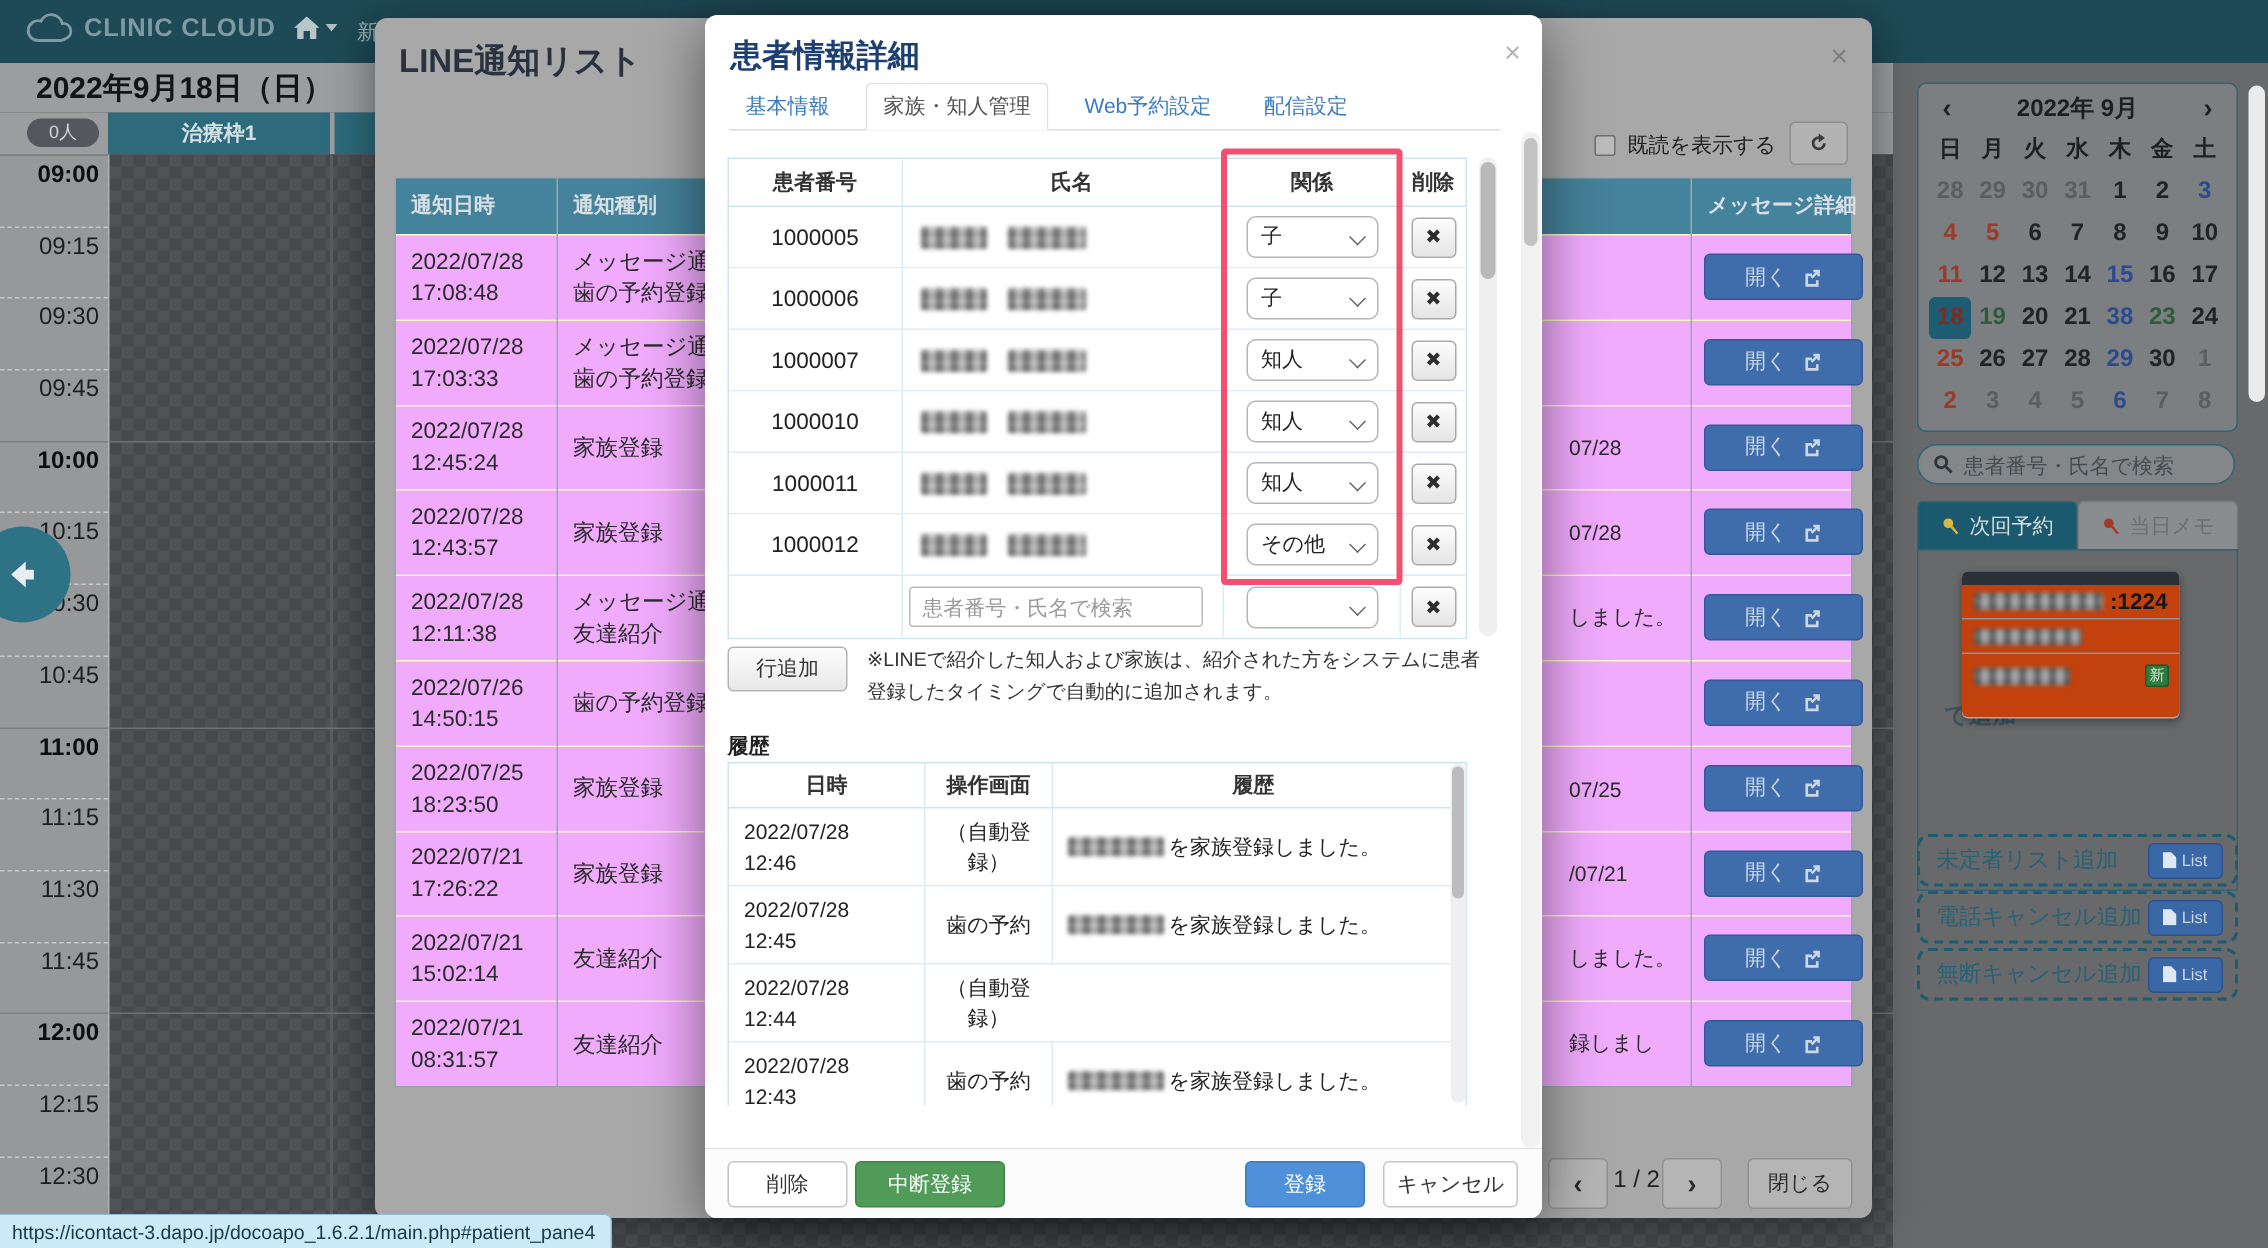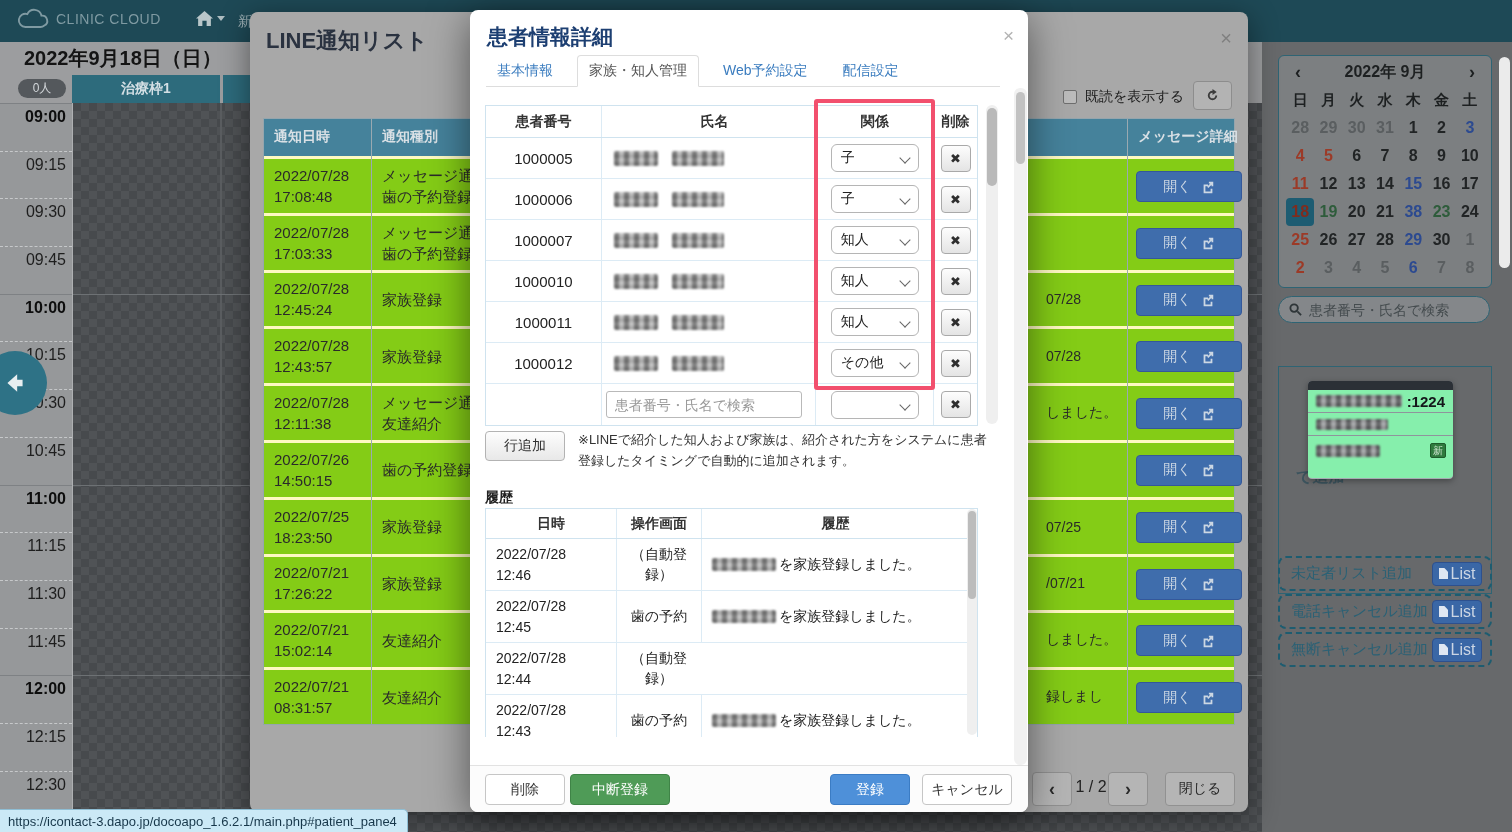--- a/index.html
+++ b/index.html
@@ -2,21 +2,21 @@
 <html><head>
 <meta charset="utf-8">
 <style>
   * { margin:0; padding:0; box-sizing:border-box; }
   html,body { width:1512px; height:832px; overflow:hidden; }
   body { font-family:"Liberation Sans","DejaVu Sans",sans-serif; }
   .stage { position:relative; width:1512px; height:832px; background:#4a4d4f; overflow:hidden; }
 
   
   .topbar { position:absolute; left:0; top:0; width:1512px; height:42px; background:#1e4956; }
-  .brand { position:absolute; left:16px; top:8px; display:flex; align-items:center; gap:6px; color:#7f9aa2; font-weight:normal; font-size:14px; letter-spacing:.5px; }
+  .brand { position:absolute; left:16px; top:8px; display:flex; align-items:center; gap:6px; color:#7f9aa2; font-weight:bold; font-size:17px; letter-spacing:.5px; }
   .home { position:absolute; left:196px; top:11px; display:flex; align-items:center; gap:4px; }
   .caret { width:0; height:0; border-left:4px solid transparent; border-right:4px solid transparent; border-top:5px solid #aebdc1; }
   .navfrag { position:absolute; left:238px; top:13px; color:#9db0b5; font-size:14px; white-space:nowrap; }
 
   .datebar { position:absolute; left:0; top:42px; width:1262px; height:33px; background:#9c9d9f; color:#141414; font-size:20px; font-weight:bold; display:flex; align-items:center; padding-left:24px; }
   .colhdr { position:absolute; left:0; top:75px; width:1262px; height:28px; background:#9c9d9f; }
   .pill { position:absolute; left:18px; top:4px; width:48px; height:19px; background:#54585c; border-radius:10px; color:#d2d6d9; font-size:12px; display:flex; align-items:center; justify-content:center; }
   .colcell { position:absolute; top:0; height:28px; background:#2d6b7c; color:#d3dfe4; font-size:14px; font-weight:bold; display:flex; align-items:center; justify-content:center; }
   .colcell.c1 { left:72px; width:148px; }
   .colcell.c2 { left:223px; width:148px; }
@@ -54,28 +54,28 @@
 
   .sidetabs { position:absolute; left:16px; top:292px; width:214px; height:32px; display:flex; }
   .stab { flex:1; display:flex; align-items:center; justify-content:center; gap:6px; font-size:14px; border:1px solid #2e6474; border-bottom:none; border-radius:4px 4px 0 0; cursor:pointer; }
   .stab.active { background:#1b5a6e; color:#d6dee1; }
   .stab.inactive { background:#8a8d8f; color:#6b6f71; border-color:#7a7d7f; }
 
   .sidepanel { position:absolute; left:16px; top:324px; width:214px; height:228px; border:1px solid #2e6474; }
   .hiddenfrag { position:absolute; left:17px; top:100px; color:#3c545e; font-size:16px; font-weight:bold; z-index:0; }
   .apptcard { position:absolute; left:29px; top:14px; width:145px; height:98px; background:#a6abb3; border-radius:4px; box-shadow:0 2px 6px rgba(0,0,0,.35); z-index:1; cursor:pointer; }
   .strip { height:9px; background:#2b3036; border-radius:4px 4px 0 0; }
-  .crow { position:relative; height:23px; border-bottom:1px solid #8f949c; display:flex; align-items:center; padding:0 8px; background:#86efac; }
+  .crow { position:relative; height:23px; border-bottom:1px solid #8f949c; display:flex; align-items:center; padding:0 8px; background:#c2410c; }
   .crow.tall { height:42px; align-items:flex-start; padding-top:6px; border-bottom:none; border-radius:0 0 4px 4px; }
   .cnum { margin-left:auto; font-weight:bold; font-size:15px; color:#14171a; }
   .newbadge { position:absolute; right:7px; top:7px; background:#2f7a3e; border:1px solid #1d5b2b; color:#d4ead6; font-size:10px; line-height:13px; padding:0 2px; border-radius:2px; }
 
   .aboxwrap { position:absolute; left:16px; top:514px; width:214px; display:flex; flex-direction:column; gap:3px; }
   .abox { height:35px; border:2px dashed #1d5c70; border-radius:8px; display:flex; align-items:center; justify-content:space-between; padding:0 8px 0 11px; color:#2a6175; font-size:15px; cursor:pointer;text-align:right; }
-  .listbtn { width:50px; height:24px; background:#3a67a6; border:1px solid #2d508e; border-radius:4px; color:#ccd6e4; font-size:16px; display:flex; align-items:center; justify-content:center; gap:3px; cursor:pointer; }
+  .listbtn { width:50px; height:24px; background:#3a67a6; border:1px solid #2d508e; border-radius:4px; color:#ccd6e4; font-size:11px; display:flex; align-items:center; justify-content:center; gap:3px; cursor:pointer; }
 
   .winscroll { position:absolute; right:2px; top:57px; width:11px; height:211px; background:#ebebeb; border-radius:6px; z-index:6; }
 
   
   .blur { display:inline-block; border-radius:2px; filter:blur(1.3px);
     background-image:repeating-linear-gradient(90deg, rgba(70,70,70,.55) 0 5px, rgba(185,185,185,.5) 5px 10px),
                      repeating-linear-gradient(0deg, rgba(110,110,110,.5) 0 4px, rgba(200,200,200,.45) 4px 8px); }
   .blur.light { background-color:#cfcfcf; }
   .blur.dark  { background-color:#6f747c; }
 
@@ -83,21 +83,21 @@
   .line-modal { position:absolute; left:250px; top:12px; width:998px; height:800px; background:#a8a8a8; border-radius:8px; box-shadow:0 6px 30px rgba(0,0,0,.45); z-index:10; }
   .lm-title { position:absolute; left:16px; top:14px; font-size:22px; font-weight:bold; color:#2a3240; }
   .lm-close { position:absolute; right:16px; top:15px; font-size:20px; color:#7f7f7f; cursor:pointer; }
   .lm-controls { position:absolute; left:813px; top:76px; display:flex; align-items:center; gap:8px; font-size:14px; color:#1d1d1d; cursor:pointer; }
   .lm-check { width:14px; height:14px; border:1px solid #6e6e6e; background:#bcbcbc; border-radius:2px; }
   .lm-refresh { position:absolute; left:943px; top:69px; width:39px; height:29px; background:#b3b3b3; border:1px solid #8d8d8d; border-radius:4px; display:flex; align-items:center; justify-content:center; cursor:pointer; }
   .lm-table { position:absolute; left:13px; top:106px; width:972px; border:1px solid #95a5ad; }
   .lm-thead { height:37px; background:#45829b; position:relative; }
   .lm-th { position:absolute; top:9px; color:#d9e0e5; font-weight:bold; font-size:14px; }
   .lm-vline { position:absolute; top:0; bottom:0; width:1px; background:#9aa9b1; z-index:1; }
-  .lm-row { position:relative; height:56.8px; background:#84cc16; border-top:3px solid #fef9c3; }
+  .lm-row { position:relative; height:56.8px; background:#f0abfc; border-top:1px solid #fef9c3; }
   .lm-dt { position:absolute; left:10px; top:0; height:100%; width:102px; display:flex; flex-direction:column; justify-content:center; font-size:15px; color:#2a2a2a; line-height:1.4; }
   .lm-type { position:absolute; left:118px; top:0; height:100%; width:235px; display:flex; flex-direction:column; justify-content:center; font-size:15px; color:#2a2a2a; line-height:1.4; }
   .lm-frag { position:absolute; left:782px; top:50%; transform:translateY(-50%); font-size:14px; color:#2a2a2a; white-space:nowrap; }
   .lm-open { position:absolute; left:872px; top:12px; width:106px; height:31px; background:#3f6dac; border:1px solid #34589a; border-radius:4px; color:#ccd7e3; font-size:14px; display:flex; align-items:center; justify-content:center; gap:9px; cursor:pointer; }
   .lm-btn { position:absolute; top:760px; height:34px; background:#b5b5b5; border:1px solid #919191; border-radius:4px; color:#2b2b2b; display:flex; align-items:center; justify-content:center; cursor:pointer; }
   .lm-page { position:absolute; left:822px; top:766px; width:38px; text-align:center; font-size:16px; color:#222; }
 
   
   .patient-modal { position:absolute; left:470px; top:10px; width:558px; height:802px; background:#fff; border-radius:8px; box-shadow:0 8px 40px rgba(0,0,0,.5); z-index:20; }
   .pm-title { position:absolute; left:17px; top:13px; font-size:21px; font-weight:bold; color:#1d3f72; }
@@ -276,20 +276,36 @@
     </div>
 
     <div class="searchbox">
       <svg width="13" height="13" viewBox="0 0 14 14" fill="none" stroke="#2e3538" stroke-width="2">
           <circle cx="5.5" cy="5.5" r="4"></circle>
           <path d="M9 9l4 4"></path>
         </svg>
       <input placeholder="患者番号・氏名で検索" style="">
     </div>
 
+    <div class="sidetabs">
+      <div class="stab active">
+        <svg width="13" height="13" viewBox="0 0 16 16">
+            <circle cx="6" cy="6" r="4" fill="#d8b93e"></circle>
+            <path d="M8.5 8.5l5 6" stroke="#d8b93e" stroke-width="2"></path>
+          </svg>
+        <span>次回予約</span>
+      </div>
+      <div class="stab inactive">
+        <svg width="13" height="13" viewBox="0 0 16 16">
+            <circle cx="6" cy="6" r="4" fill="#a23b2a"></circle>
+            <path d="M8.5 8.5l5 6" stroke="#a23b2a" stroke-width="2"></path>
+          </svg>
+        <span>当日メモ</span>
+      </div>
+    </div>
 
     <div class="sidepanel">
       <span class="hiddenfrag">で追加</span>
       <div class="apptcard">
         <div class="strip"></div>
         <div class="crow">
           <span class="blur dark" style="width:86px;height:12px"></span>
           <span class="cnum">:1224</span>
         </div>
         <div class="crow">

